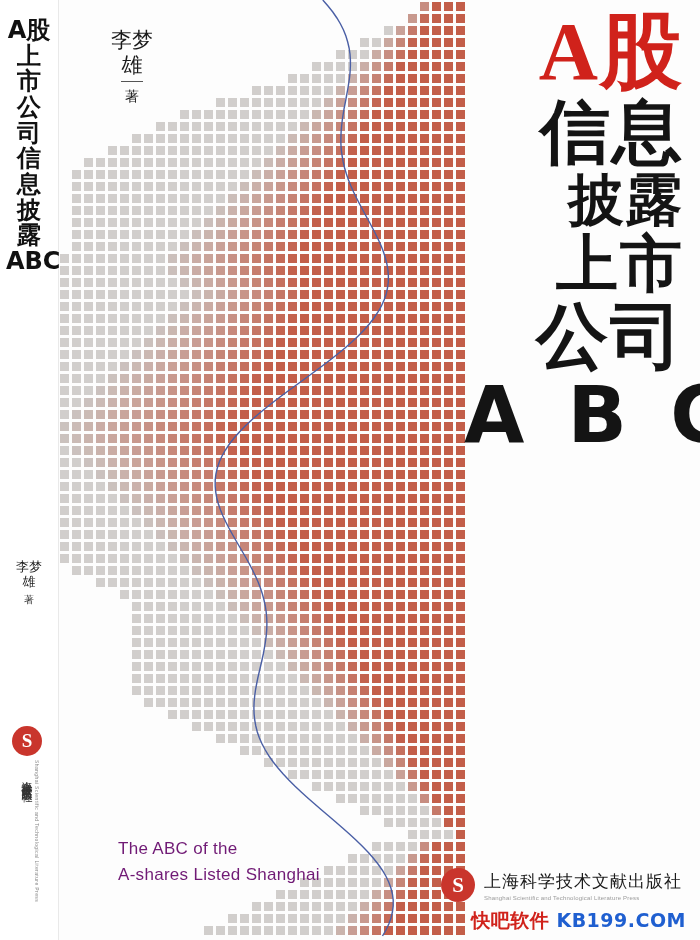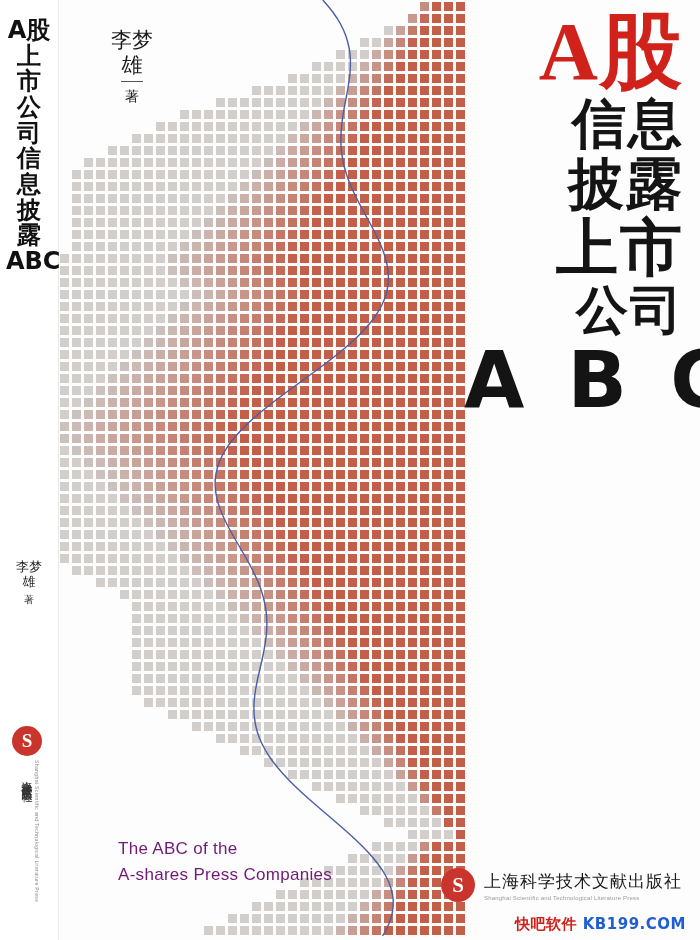--- a/index.html
+++ b/index.html
@@ -101,24 +101,24 @@
     font-family:"DejaVu Sans", sans-serif;
     font-weight:bold;
     color:#141414;
     line-height:0.98;
     letter-spacing:2px;
     margin-bottom:6px;
     white-space:nowrap;
   }
   .t-red{ color:#d0221b; }
   .t1{ font-size:82px;font-family:Liberation Serif, serif; }
-  .t2{ font-size:54px; }
+  .t2{ font-size:70px; }
   .t3{ font-size:56px; }
   .t4{ font-size:62px; }
-  .t5{ font-size:52px;text-align:right; }
+  .t5{ font-size:72px;text-align:right; }
   .t6{ font-size:78px; letter-spacing:8px;}
 
   
   .subtitle{
     position:absolute;left:118px;top:836px;
     font-family:"Liberation Sans", sans-serif;
     font-size:17px;
     line-height:1.52;
     color:#701a75;
     letter-spacing:0.3px;
@@ -142,21 +142,21 @@
   }
   .pub-text .en{
     font-family:"Liberation Sans", sans-serif;
     font-size:6px;color:#9a9a9a;letter-spacing:0.2px;margin-top:2px;
   }
 
   
   .watermark{
     position:absolute;right:14px;bottom:6px;
     font-family:"DejaVu Sans", sans-serif;
-    font-size:15px;font-weight:bold;
+    font-size:19px;font-weight:bold;
     color:#1f5fd0;
     letter-spacing:0.5px;
   }
   .watermark .kb{ color:#d0221b; }
 
   
   #graphic{
     position:absolute;left:58px;top:0;width:642px;height:940px;
   }
   #graphic canvas, #graphic svg{ display:block; }
@@ -2179,21 +2179,21 @@
     <div class="t-line t1 t-red">A股</div>
     <div class="t-line t2">信息</div>
     <div class="t-line t3">披露</div>
     <div class="t-line t4">上市</div>
     <div class="t-line t5">公司</div>
     <div class="t-line t6">A B C</div>
   </div>
 
   <div class="subtitle">
     <div>The ABC of the</div>
-    <div>A-shares Press Companies</div>
+    <div>A-shares Listed Shanghai</div>
   </div>
 
   <div class="pub-bottom">
     <div class="pub-logo">S</div>
     <div class="pub-text">
       <div class="cn">上海科学技术文献出版社</div>
       <div class="en">Shanghai Scientific and Technological Literature Press</div>
     </div>
   </div>
 

